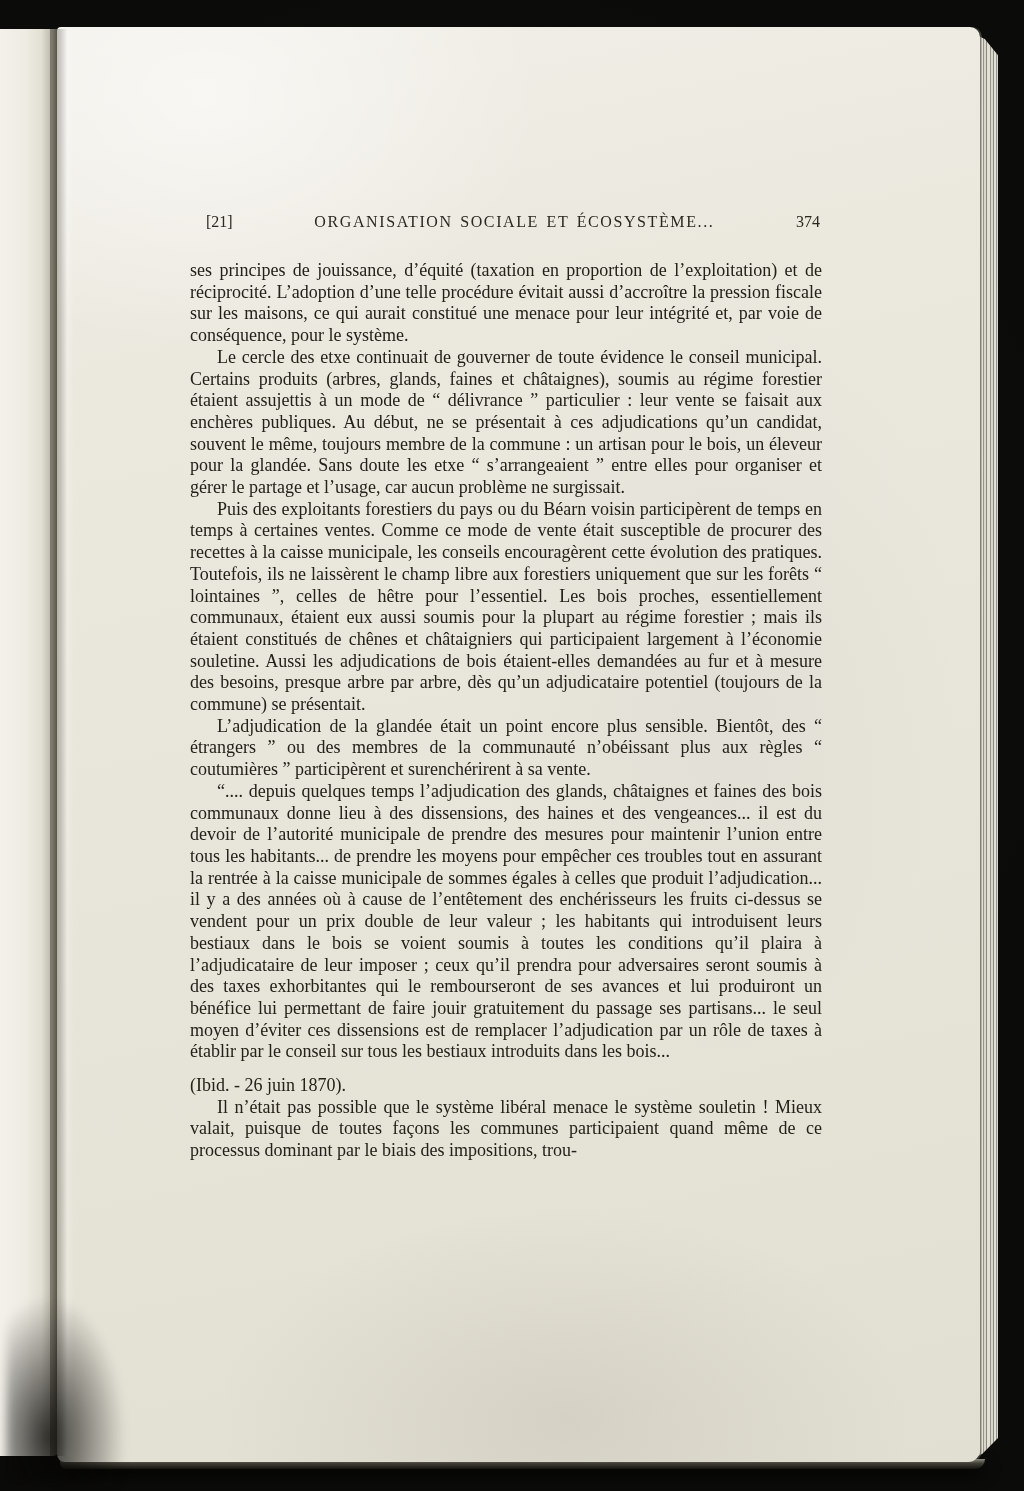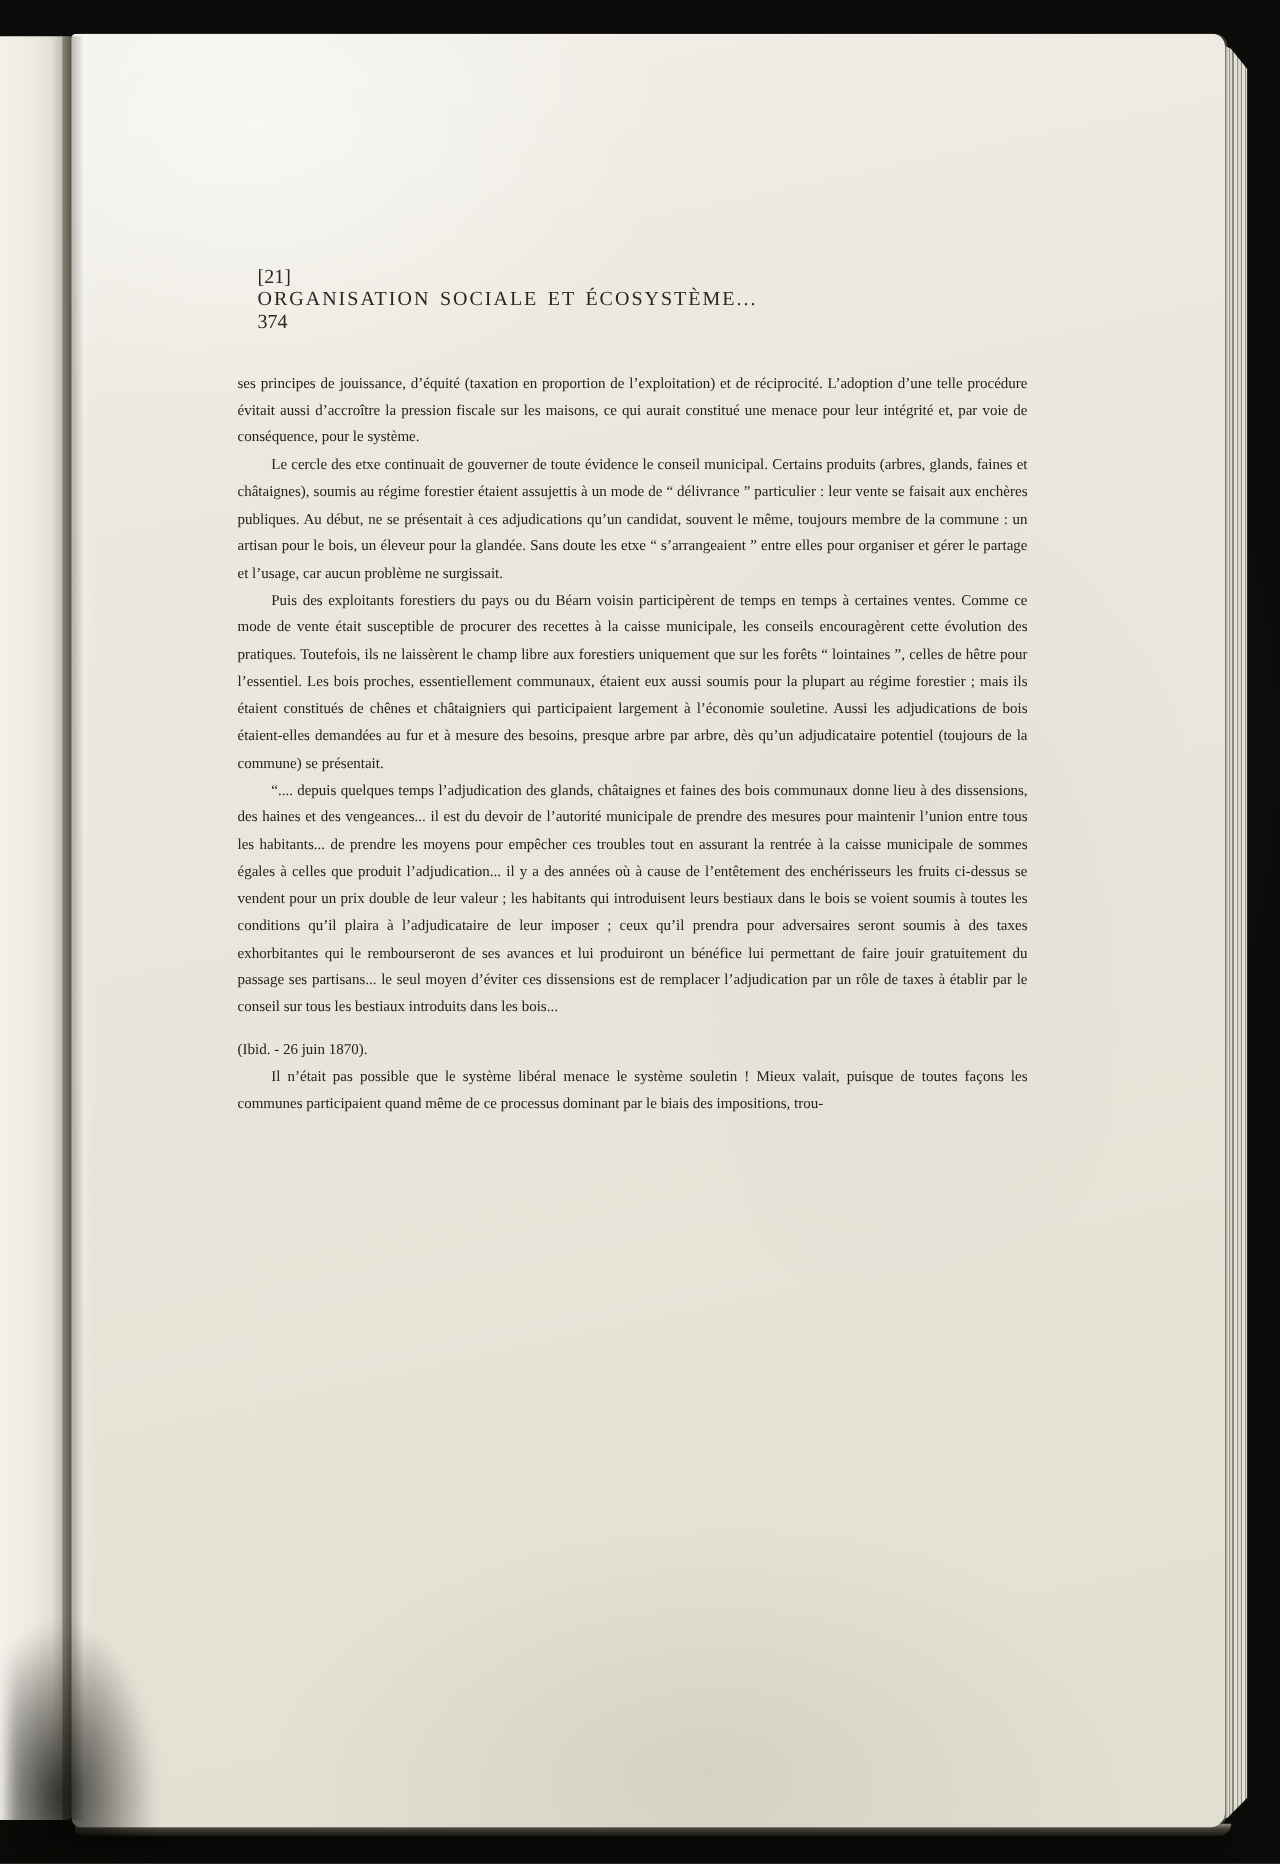--- a/index.html
+++ b/index.html
@@ -96,30 +96,29 @@
   }
 
   .running-head {
     display: flex;
     justify-content: space-between;
     align-items: baseline;
     font-size: 16px;
     padding-left: 16px;
     padding-right: 2px;
     color: #2b2822;
-    flex-direction: column;
   }
   .rh-title {
     letter-spacing: 1.6px;
     word-spacing: 2px;
   }
 
   .body-text {
     margin-top: 29px;
-    font-size: 12px;
+    font-size: 18px;
     line-height: 21.7px;
     text-align: justify;
     color: #24211b;
   }
   .para { text-indent: 27px; }
   .para.first { text-indent: 0; }
   .para.quote { }
   .para.cite { text-indent: 0; font-style: normal; margin-top: 12px; }
 </style>
 </head>
@@ -137,20 +136,21 @@
       <div class="running-head">
         <span>[21]</span>
         <span class="rh-title">ORGANISATION SOCIALE ET ÉCOSYSTÈME...</span>
         <span>374</span>
       </div>
 
       <div class="body-text">
         <p class="para first">ses principes de jouissance, d’équité (taxation en proportion de l’exploitation) et de réciprocité. L’adoption d’une telle procédure évitait aussi d’accroître la pression fiscale sur les maisons, ce qui aurait constitué une menace pour leur intégrité et, par voie de conséquence, pour le système.</p>
         <p class="para">Le cercle des etxe continuait de gouverner de toute évidence le conseil municipal. Certains produits (arbres, glands, faines et châtaignes), soumis au régime forestier étaient assujettis à un mode de “ délivrance ” particulier : leur vente se faisait aux enchères publiques. Au début, ne se présentait à ces adjudications qu’un candidat, souvent le même, toujours membre de la commune : un artisan pour le bois, un éleveur pour la glandée. Sans doute les etxe “ s’arrangeaient ” entre elles pour organiser et gérer le partage et l’usage, car aucun problème ne surgissait.</p>
         <p class="para">Puis des exploitants forestiers du pays ou du Béarn voisin participèrent de temps en temps à certaines ventes. Comme ce mode de vente était susceptible de procurer des recettes à la caisse municipale, les conseils encouragèrent cette évolution des pratiques. Toutefois, ils ne laissèrent le champ libre aux forestiers uniquement que sur les forêts “ lointaines ”, celles de hêtre pour l’essentiel. Les bois proches, essentiellement communaux, étaient eux aussi soumis pour la plupart au régime forestier ; mais ils étaient constitués de chênes et châtaigniers qui participaient largement à l’économie souletine. Aussi les adjudications de bois étaient-elles demandées au fur et à mesure des besoins, presque arbre par arbre, dès qu’un adjudicataire potentiel (toujours de la commune) se présentait.</p>
+        <p class="para">L’adjudication de la glandée était un point encore plus sensible. Bientôt, des “ étrangers ” ou des membres de la communauté n’obéissant plus aux règles “ coutumières ” participèrent et surenchérirent à sa vente.</p>
         <p class="para quote">
           <span>“.... depuis quelques temps l’adjudication des glands, châtaignes et faines des bois communaux donne lieu à des dissensions, des haines et des vengeances... il est du devoir de l’autorité municipale de prendre des mesures pour maintenir l’union entre tous les habitants... de prendre les moyens pour empêcher ces troubles tout en assurant la rentrée à la caisse municipale de sommes égales à celles que produit l’adjudication... il y a des années où à cause de l’entêtement des enchérisseurs les fruits ci-dessus se vendent pour un prix double de leur valeur ; les habitants qui introduisent leurs bestiaux dans le bois se voient soumis à toutes les conditions qu’il plaira à l’adjudicataire de leur imposer ; ceux qu’il prendra pour adversaires seront soumis à des taxes exhorbitantes qui le rembourseront de ses avances et lui produiront un bénéfice lui permettant de faire jouir gratuitement du passage ses partisans... le seul moyen d’éviter ces dissensions est de remplacer l’adjudication par un rôle de taxes à établir par le conseil sur tous les bestiaux introduits dans les bois...</span>
         </p>
         <p class="para cite">(Ibid. - 26 juin 1870).</p>
         <p class="para">Il n’était pas possible que le système libéral menace le système souletin ! Mieux valait, puisque de toutes façons les communes participaient quand même de ce processus dominant par le biais des impositions, trou-</p>
       </div>
 
     </div>
   </div>
 

